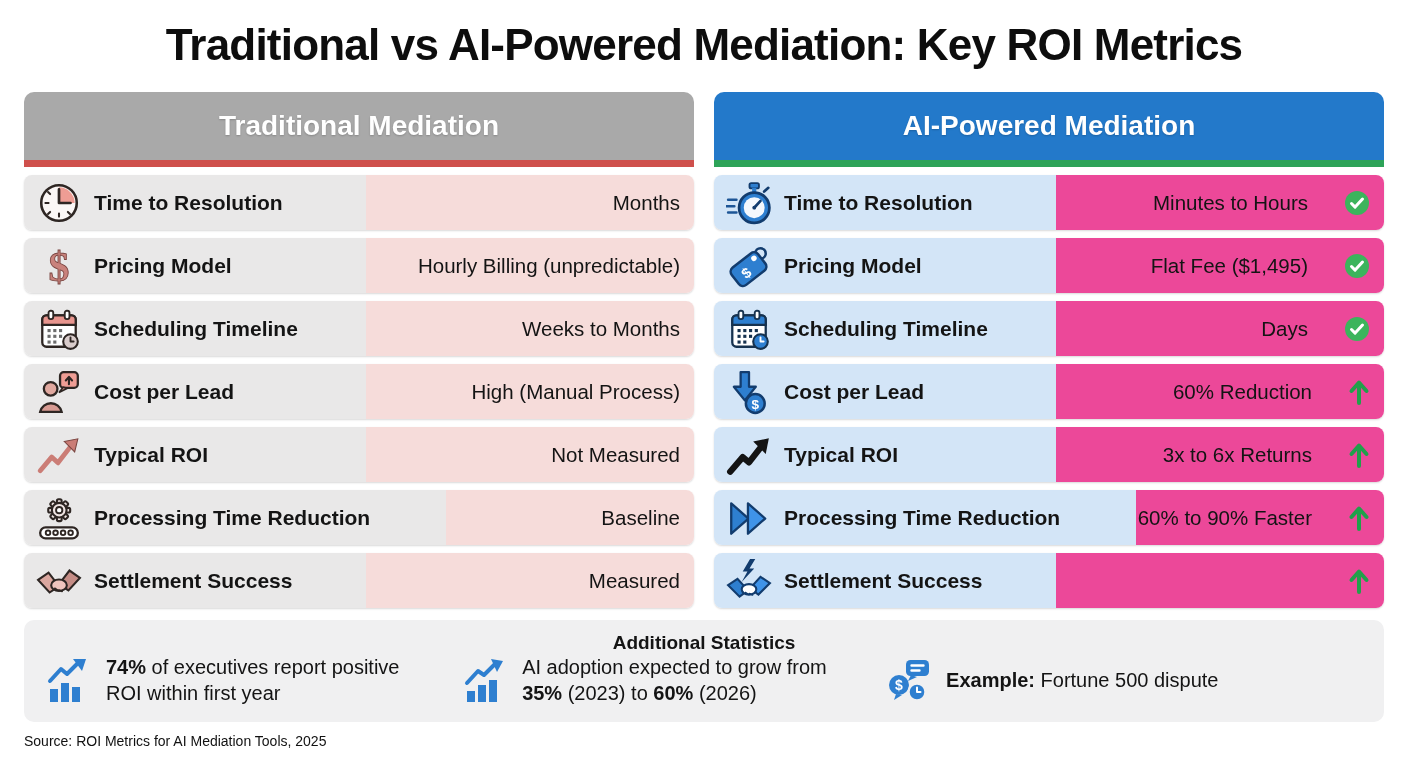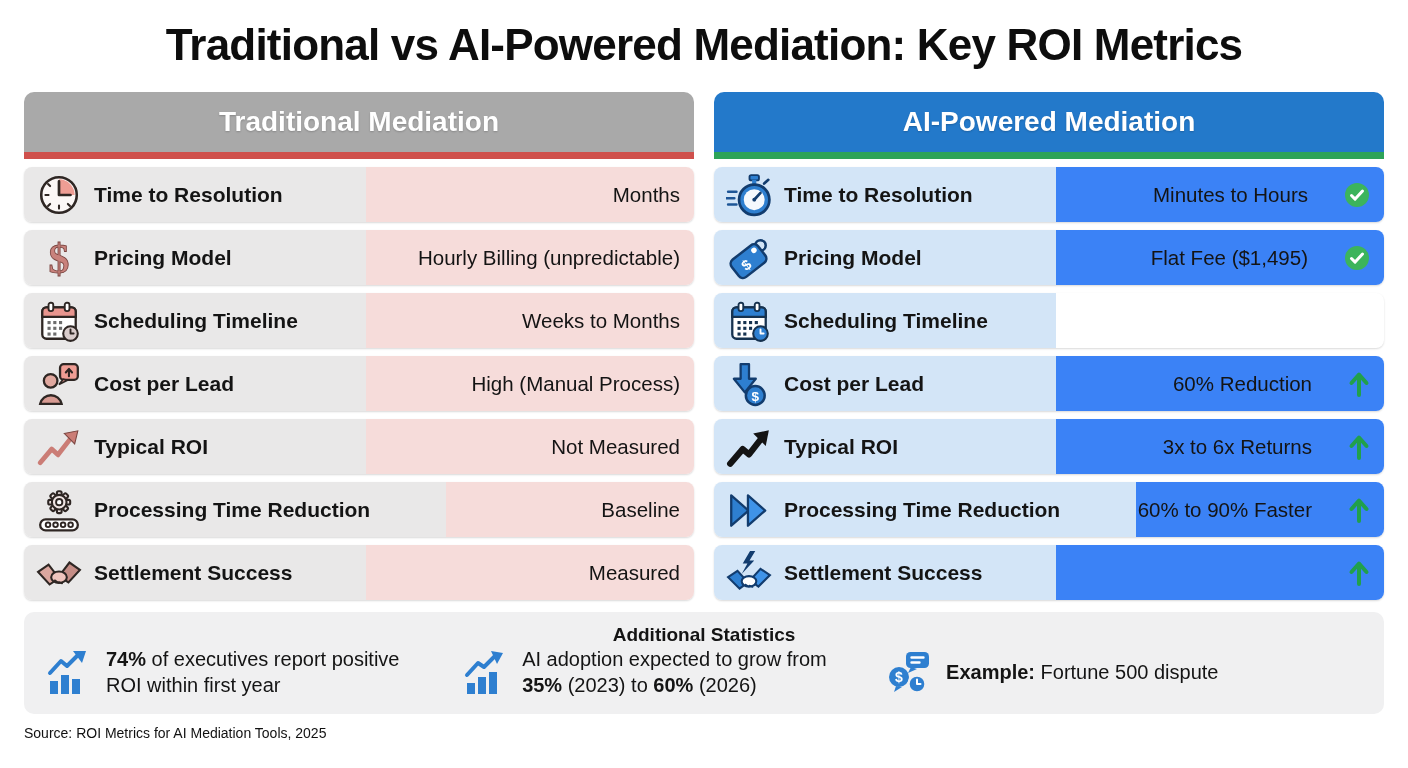--- a/index.html
+++ b/index.html
@@ -5,39 +5,39 @@
   * { margin:0; padding:0; box-sizing:border-box; }
   html,body { width:1408px; height:768px; background:#ffffff; overflow:hidden;
     font-family:"Liberation Sans", sans-serif; color:#141414; }
 
   .title { margin-top:20px; text-align:center; font-size:44px; font-weight:700;
     letter-spacing:-0.8px; color:#0d0d0d; }
 
   .columns { display:flex; gap:20px; padding:0 24px; margin-top:22px; }
   .column { flex:1; min-width:0; }
 
-  .col-header { height:60px; display:flex; align-items:center; justify-content:center;
+  .col-header { height:68px; display:flex; align-items:center; justify-content:center;
     border-radius:10px 10px 0 0; font-size:28px; font-weight:700; color:#ffffff;
     text-shadow:0 1px 2px rgba(0,0,0,.2); }
   .trad .col-header { background:#a9a9a9; }
   .ai .col-header { background:#2379ca; }
   .accent-strip { height:7px; }
   .trad .accent-strip { background:#cf504c; }
   .ai .accent-strip { background:#2da358; }
 
   .row { display:flex; height:55px; margin-top:8px; border-radius:8px; overflow:hidden;
     box-shadow:0 1px 2px rgba(0,0,0,.15); }
   .row-label { flex:0 0 51%; display:flex; align-items:center; gap:12px; padding-left:12px; }
   .row.wide .row-label { flex-basis:63%; }
   .trad .row-label { background:#e9e8e8; }
   .ai .row-label { background:#d3e5f7; }
   .row-value { flex:1; display:flex; align-items:center; justify-content:flex-end;
     gap:9px; padding-right:14px; }
   .trad .row-value { background:#f6dcda; }
-  .ai .row-value { background:#3b82f6;gap:36px; }
+  .ai .row-value { background:#ec4899;gap:36px; }
   .metric { font-size:21px; font-weight:700; white-space:nowrap; }
   .value { font-size:20.5px; white-space:nowrap; }
   .ic { width:46px; height:46px; flex:0 0 46px; }
   .badge { width:26px; height:26px; flex:0 0 26px; }
   .uparr { width:22px; height:26px; flex:0 0 22px; }
 
   .stats { margin:12px 24px 0; background:#f0f0f1; border-radius:10px;
     padding:12px 22px 16px; }
   .stats-title { text-align:center; font-size:19px; font-weight:700; }
   .stats-row { display:flex; align-items:center; margin-top:0; gap:26px; }
@@ -250,20 +250,27 @@
               <rect x="16.5" y="27.5" width="3" height="3"></rect>
               <rect x="22" y="27.5" width="3" height="3"></rect>
             <rect x="11" y="33" width="3" height="3"></rect>
               <rect x="16.5" y="33" width="3" height="3"></rect>
           </g>
           <circle cx="33" cy="34" r="7" fill="#2e7fd0" stroke="#16324f" stroke-width="2"></circle>
           <path d="M33 34 v-4 M33 34 h3" stroke="#ffffff" stroke-width="1.8" stroke-linecap="round"></path>
         </svg>
         <span class="metric">Scheduling Timeline</span>
       </div>
+      <div class="row-value">
+        <span class="value">Days</span>
+        <svg class="badge" viewBox="0 0 26 26">
+          <circle cx="13" cy="13" r="12" fill="#3cb45c"></circle>
+          <path d="M7.5 13.5 l3.6 3.6 L18.5 9" stroke="#fff" stroke-width="3" fill="none" stroke-linecap="round" stroke-linejoin="round"></path>
+        </svg>
+      </div>
     </div>
 
     <div class="row">
       <div class="row-label">
         <svg class="ic" viewBox="0 0 44 44">
           <path d="M14 3 h8 v14 h6.5 L18 30 L7.5 17 H14 Z" fill="#2e7fd0" stroke="#123c6e" stroke-width="2.2" stroke-linejoin="round"></path>
           <circle cx="28" cy="33" r="9" fill="#2e7fd0" stroke="#123c6e" stroke-width="2.4"></circle>
           <text x="28" y="38" font-size="13" font-weight="bold" fill="#fff" text-anchor="middle" font-family="Liberation Sans, sans-serif">$</text>
         </svg>
         <span class="metric">Cost per Lead</span>

